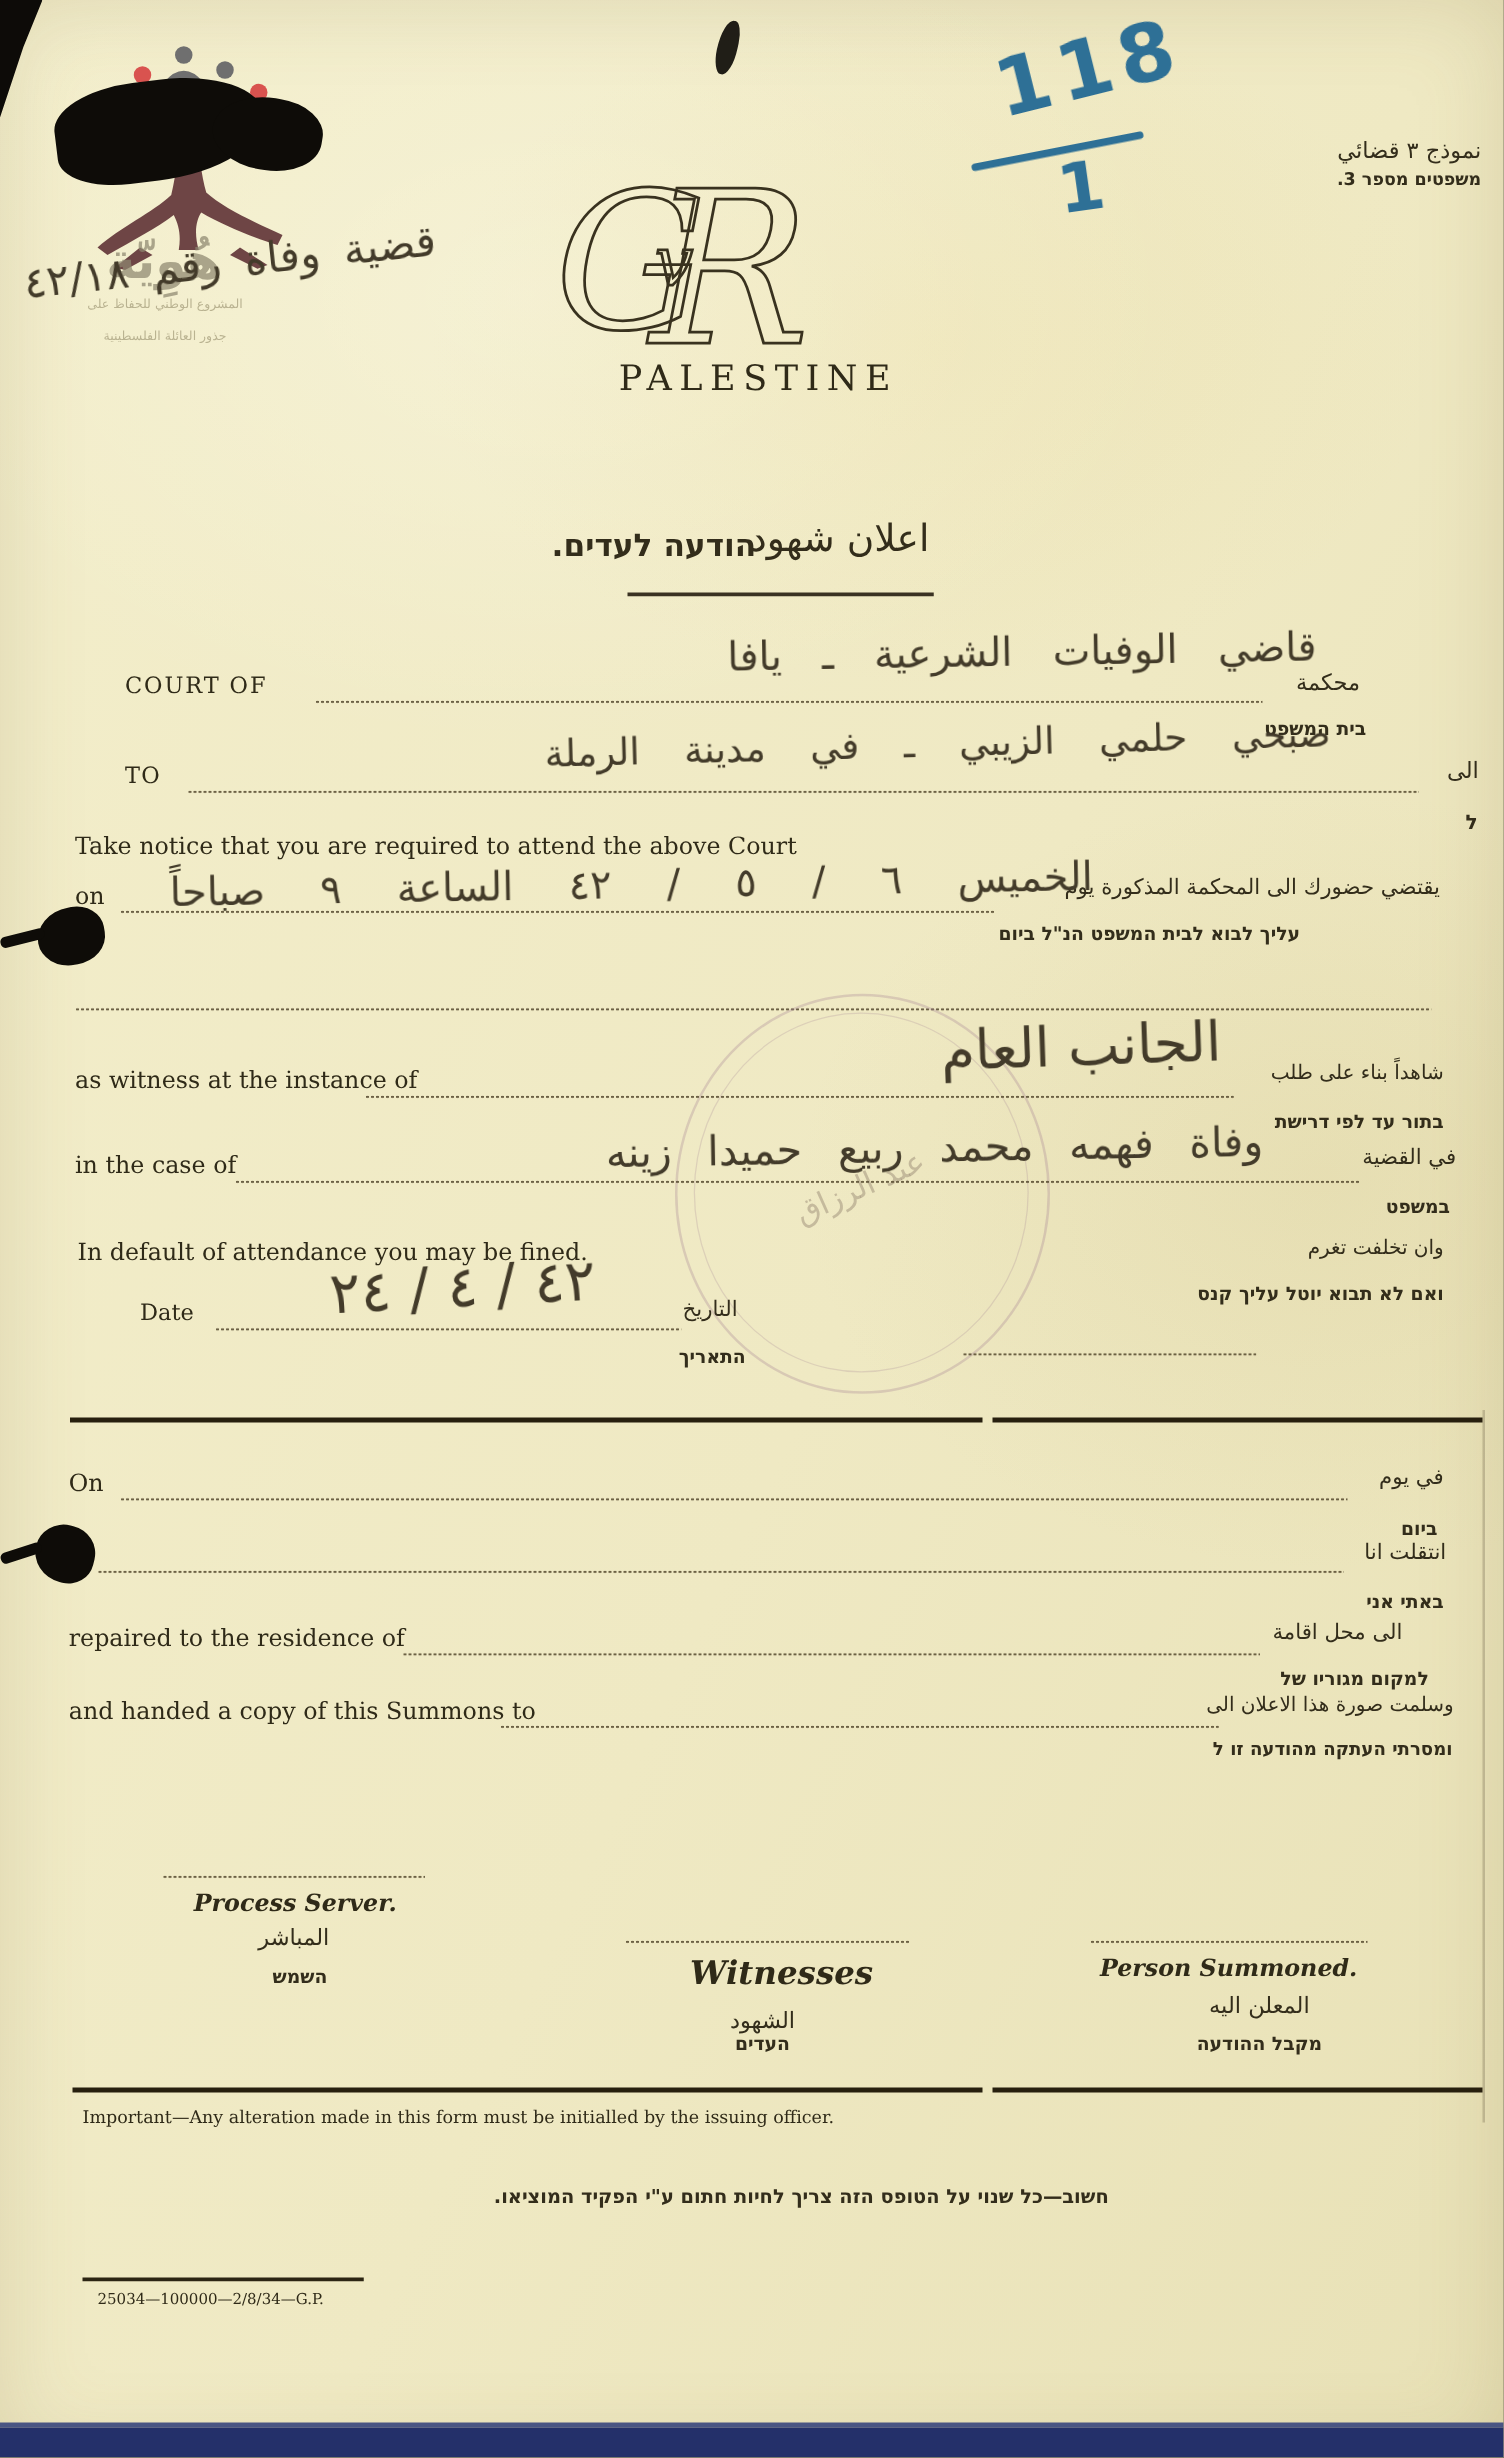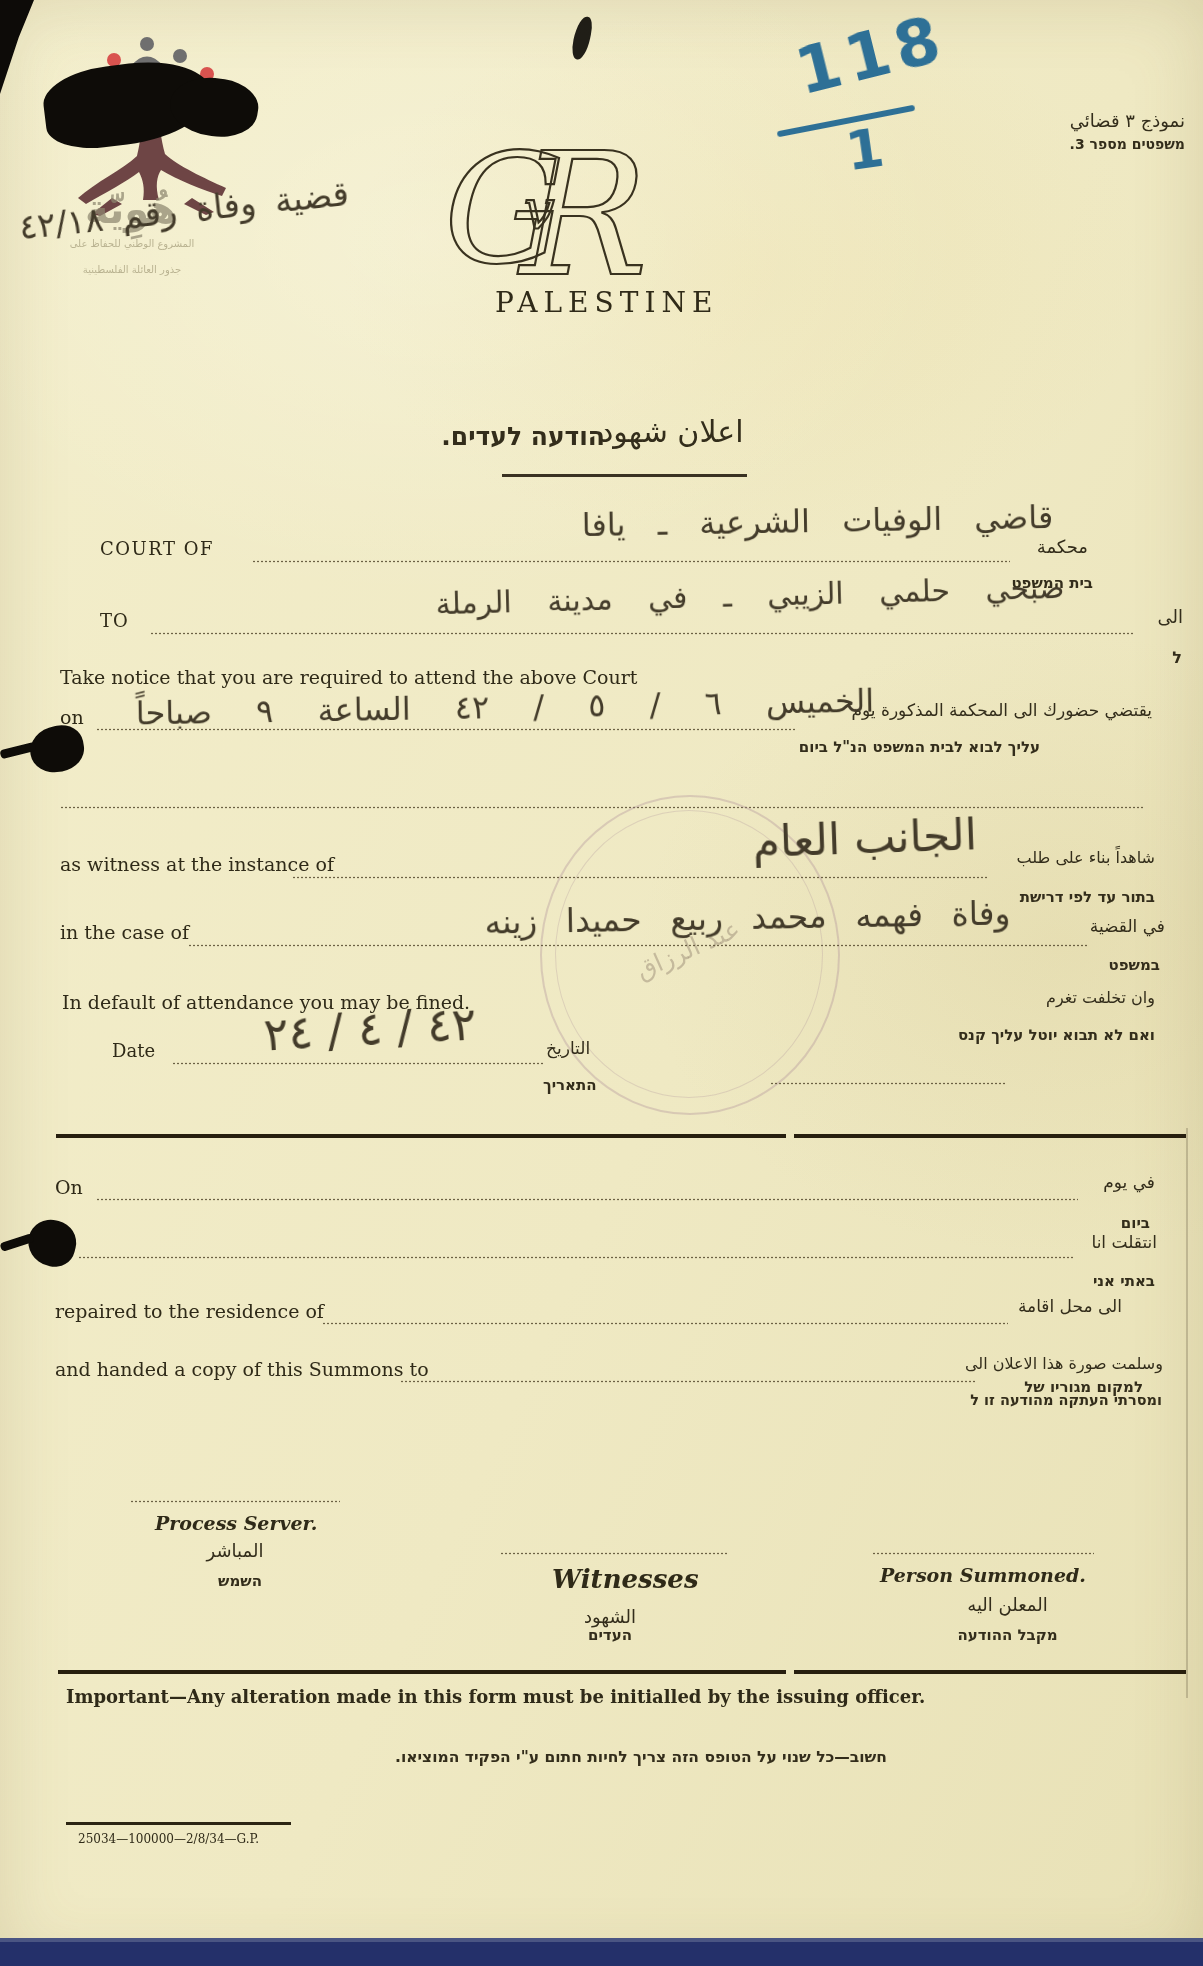--- a/index.html
+++ b/index.html
@@ -149,21 +149,21 @@
   <div class="abs he" style="left:1095px;top:1214px;width:55px;font-size:15px;text-align:right;">ביום</div>
 
   <div class="abs en" style="left:58px;top:1234px;font-size:19px;">I</div>
   <div class="dots" style="left:78px;top:1256px;width:997px;"></div>
   <div class="abs ar" style="left:1072px;top:1232px;width:85px;font-size:17px;text-align:right;">انتقلت انا</div>
   <div class="abs he" style="left:1080px;top:1272px;width:75px;font-size:15px;text-align:right;">באתי אני</div>
 
   <div class="abs en" style="left:55px;top:1300px;font-size:19px;">repaired to the residence of</div>
   <div class="dots" style="left:322px;top:1322px;width:686px;"></div>
   <div class="abs ar" style="left:1012px;top:1296px;width:110px;font-size:17px;text-align:right;">الى محل اقامة</div>
-  <div class="abs he" style="left:998px;top:1334px;width:145px;font-size:15px;text-align:right;margin-top:44px;">למקום מגוריו של</div>
+  <div class="abs he" style="left:998px;top:1334px;width:145px;font-size:15px;text-align:right;">למקום מגוריו של</div>
 
   <div class="abs en" style="left:55px;top:1358px;font-size:19px;">and handed a copy of this Summons to</div>
   <div class="dots" style="left:400px;top:1380px;width:575px;"></div>
   <div class="abs ar" style="left:978px;top:1354px;width:185px;font-size:16px;text-align:right;">وسلمت صورة هذا الاعلان الى</div>
   <div class="abs he" style="left:982px;top:1392px;width:180px;font-size:14.5px;text-align:right;">ומסרתי העתקה מהודעה זו ל</div>
 
   <div class="blot" style="left:28px;top:1220px;width:48px;height:46px;border-radius:50% 50% 45% 55%;transform:rotate(14deg);"></div>
   <div class="blot" style="left:0;top:1238px;width:34px;height:9px;transform:rotate(-18deg);border-radius:4px;"></div>
 
   <div class="dots" style="left:130px;top:1500px;width:210px;"></div>
@@ -177,21 +177,21 @@
   <div class="abs he" style="left:560px;top:1626px;width:100px;font-size:15px;text-align:center;">העדים</div>
 
   <div class="dots" style="left:872px;top:1552px;width:222px;"></div>
   <div class="abs en" style="left:880px;top:1564px;font-size:19px;font-style:italic;font-weight:700;">Person Summoned.</div>
   <div class="abs ar" style="left:940px;top:1594px;width:135px;font-size:18px;text-align:center;">المعلن اليه</div>
   <div class="abs he" style="left:940px;top:1626px;width:135px;font-size:15px;text-align:center;">מקבל ההודעה</div>
 
   <div class="rule" style="left:58px;top:1670px;width:728px;"></div>
   <div class="rule" style="left:794px;top:1670px;width:392px;"></div>
 
-  <div class="abs en" style="left:66px;top:1686px;font-size:18px;font-weight:700;">Important—Any alteration made in this form must be initialled by the issuing officer.</div>
+  <div class="abs en" style="left:66px;top:1686px;font-size:14px;font-weight:400;">Important—Any alteration made in this form must be initialled by the issuing officer.</div>
   <div class="abs he" style="left:415px;top:1748px;width:472px;font-size:15.5px;text-align:right;">חשוב—כל שנוי על הטופס הזה צריך לחיות חתום ע"י הפקיד המוציאו.</div>
 
   <div class="abs" style="left:66px;top:1822px;width:225px;height:3px;background:#2c2513;"></div>
   <div class="abs en" style="left:78px;top:1832px;font-size:12px;">25034—100000—2/8/34—G.P.</div>
 
   <div class="abs" style="left:1186px;top:1128px;width:2px;height:570px;background:rgba(60,50,30,.22);"></div>
 
   <div class="abs" style="left:0;top:1938px;width:1203px;height:4px;background:#4a5583;"></div>
   <div class="abs" style="left:0;top:1942px;width:1203px;height:24px;background:#24306a;"></div>
 

